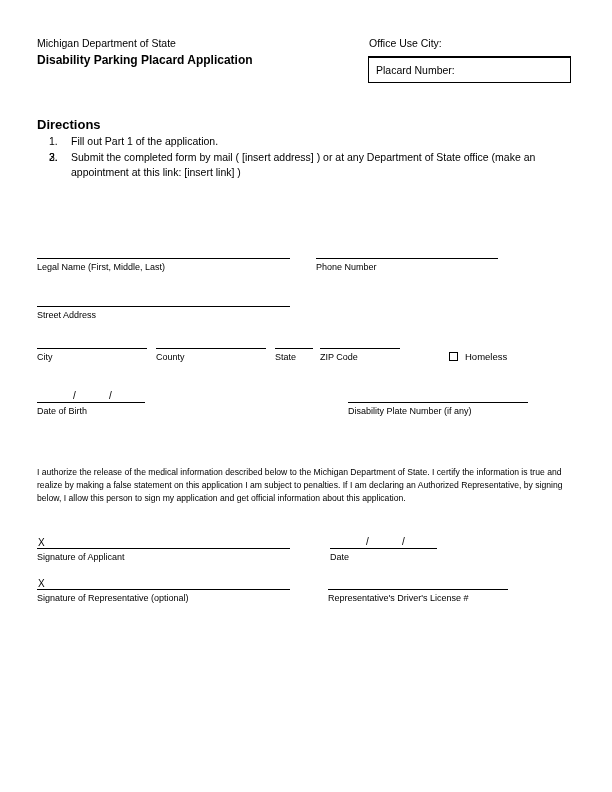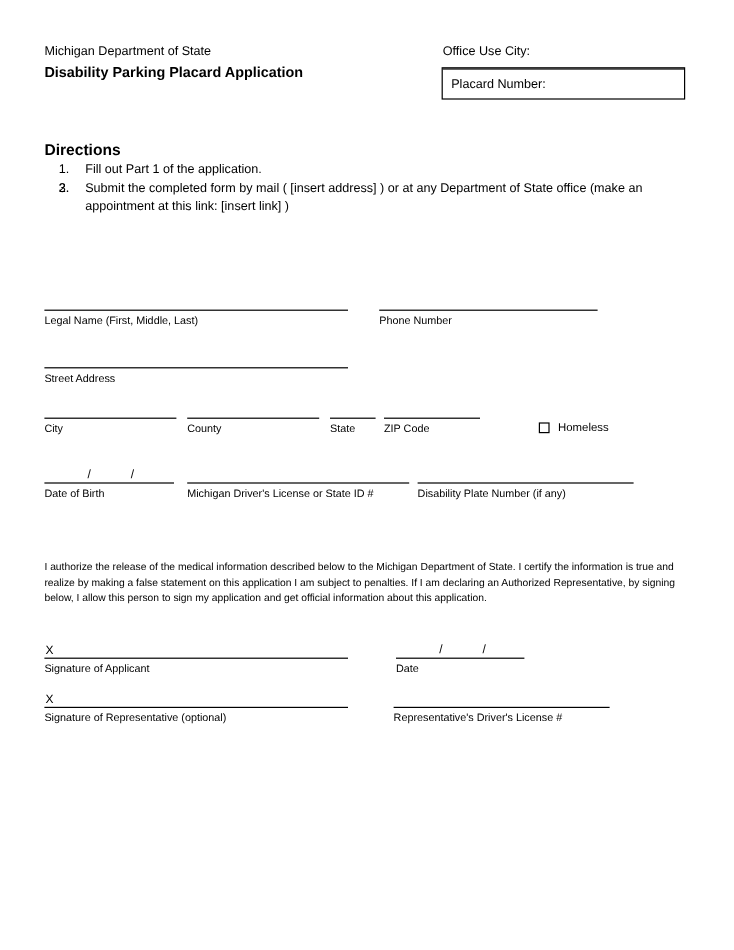--- a/index.html
+++ b/index.html
@@ -231,24 +231,20 @@
     <span class="checkbox-label">Homeless</span>
   </div>
 
   <div class="field" style="left:37px; top:402px; width:108px;">
     <div class="rule">
       <span class="slash" style="left:36px;">/</span>
       <span class="slash" style="left:72px;">/</span>
     </div>
     <div class="flabel">Date of Birth</div>
   </div>
-  <div class="field" style="left:156px; top:402px; width:185px;">
-    <div class="rule"></div>
-    <div class="flabel">Michigan Driver's License or State ID #</div>
-  </div>
   <div class="field" style="left:348px; top:402px; width:180px;">
     <div class="rule"></div>
     <div class="flabel">Disability Plate Number (if any)</div>
   </div>
 
   <div class="auth-para">I authorize the release of the medical information described below to the Michigan Department of State. I certify the information is true and realize by making a false statement on this application I am subject to penalties. If I am declaring an Authorized Representative, by signing below, I allow this person to sign my application and get official information about this application.</div>
 
   <div class="field" style="left:37px; top:548px; width:253px;">
     <div class="rule">
       <span class="sig-x">X</span>

